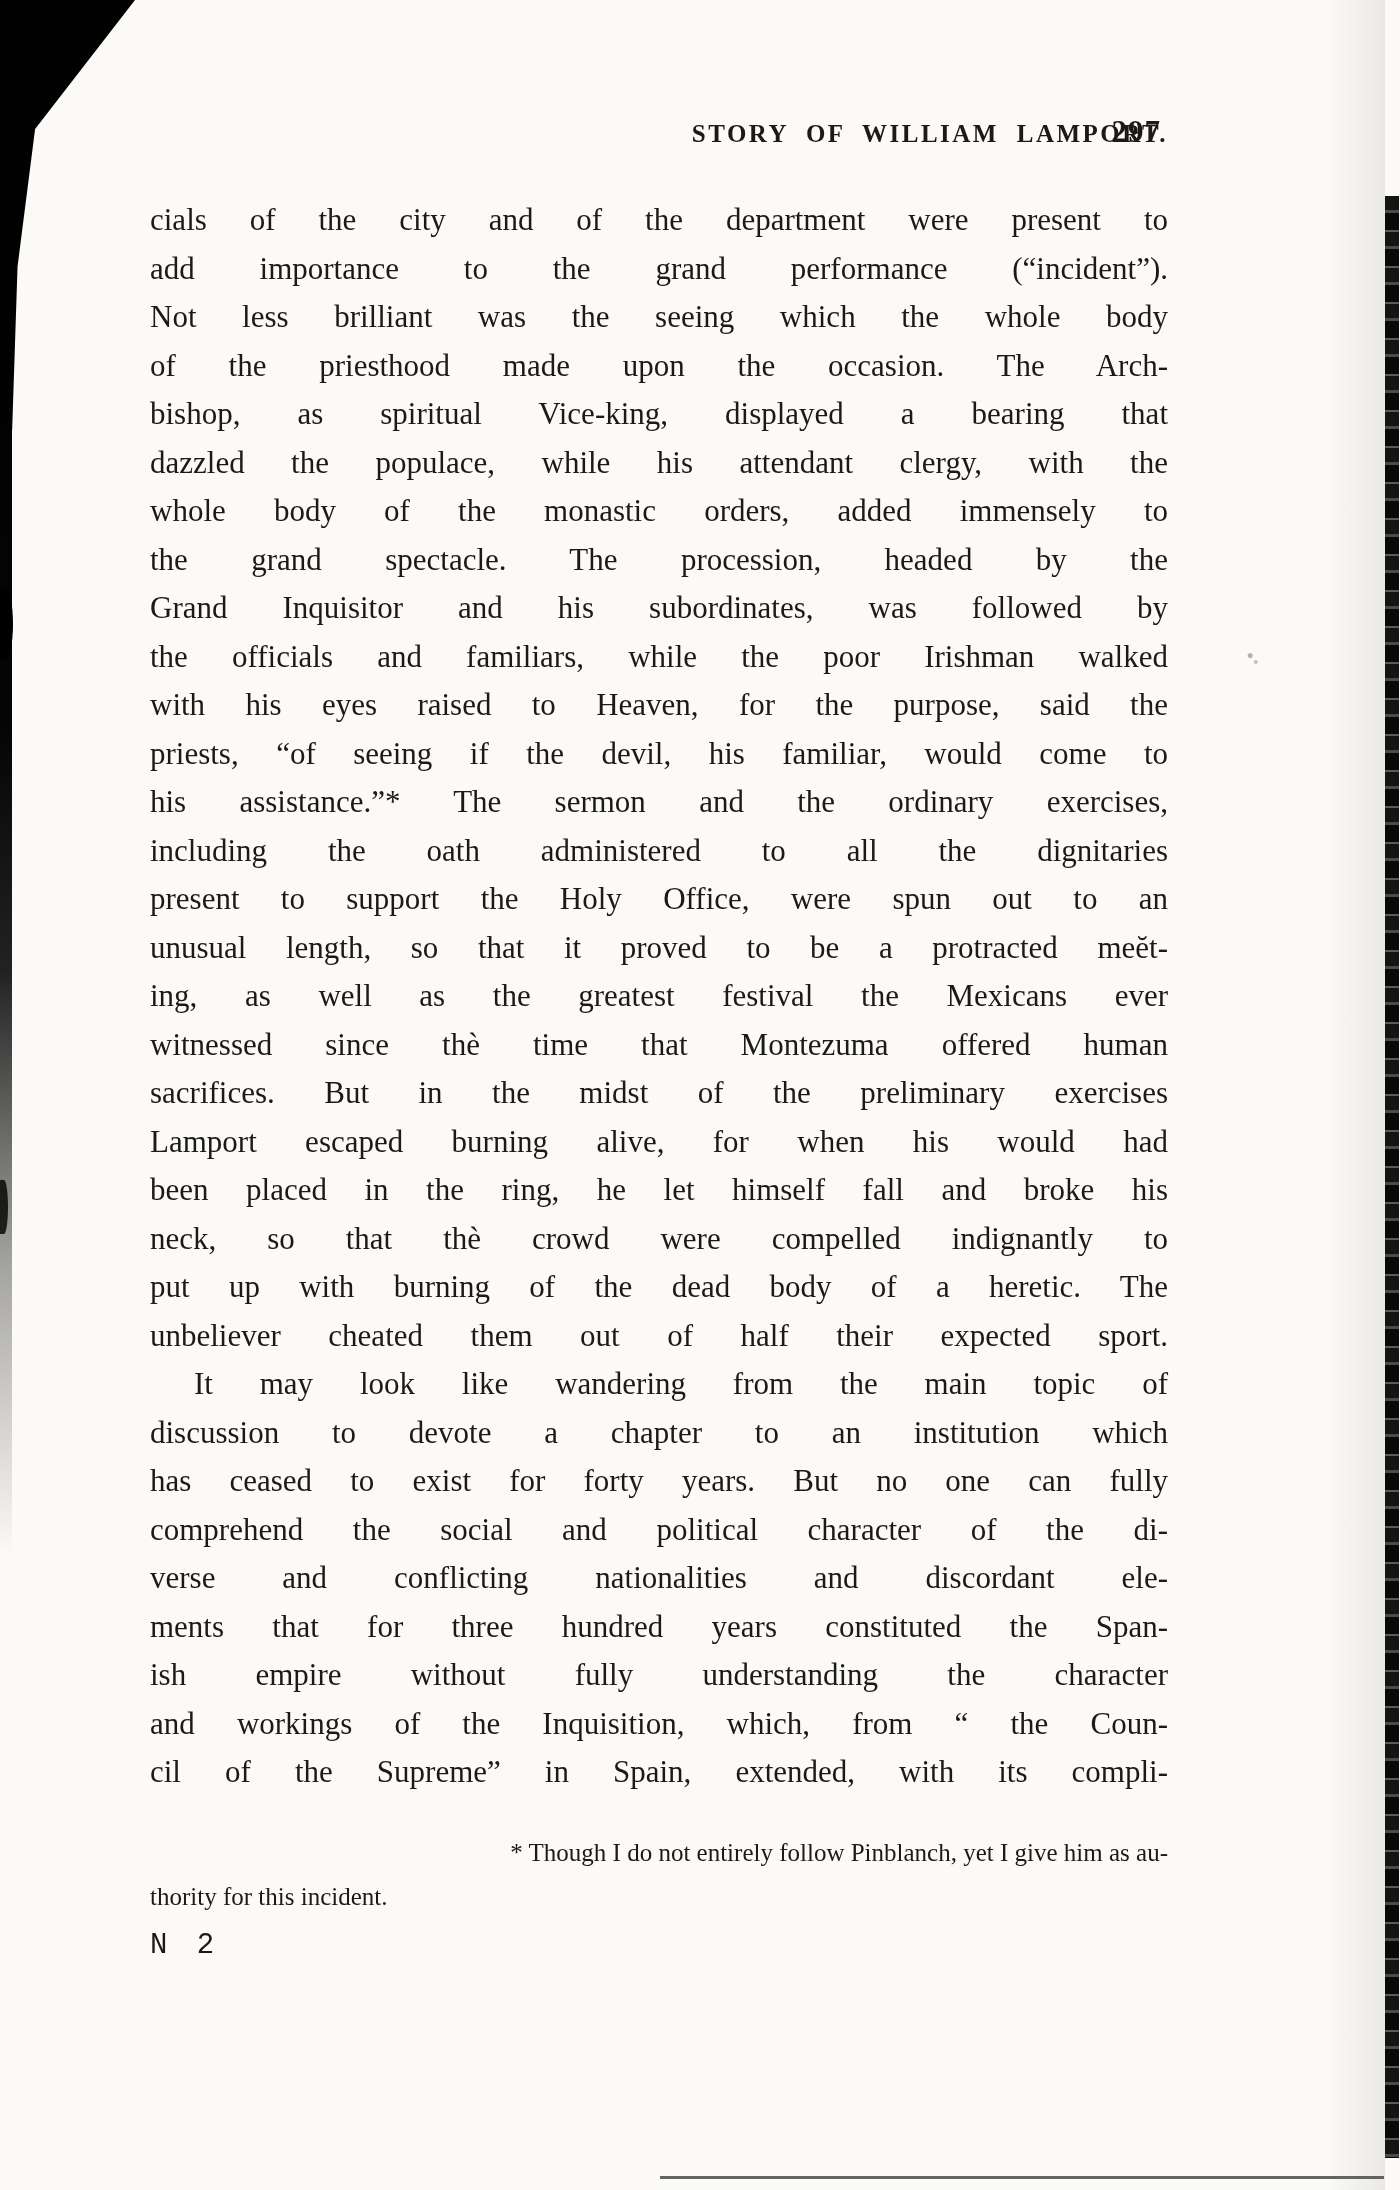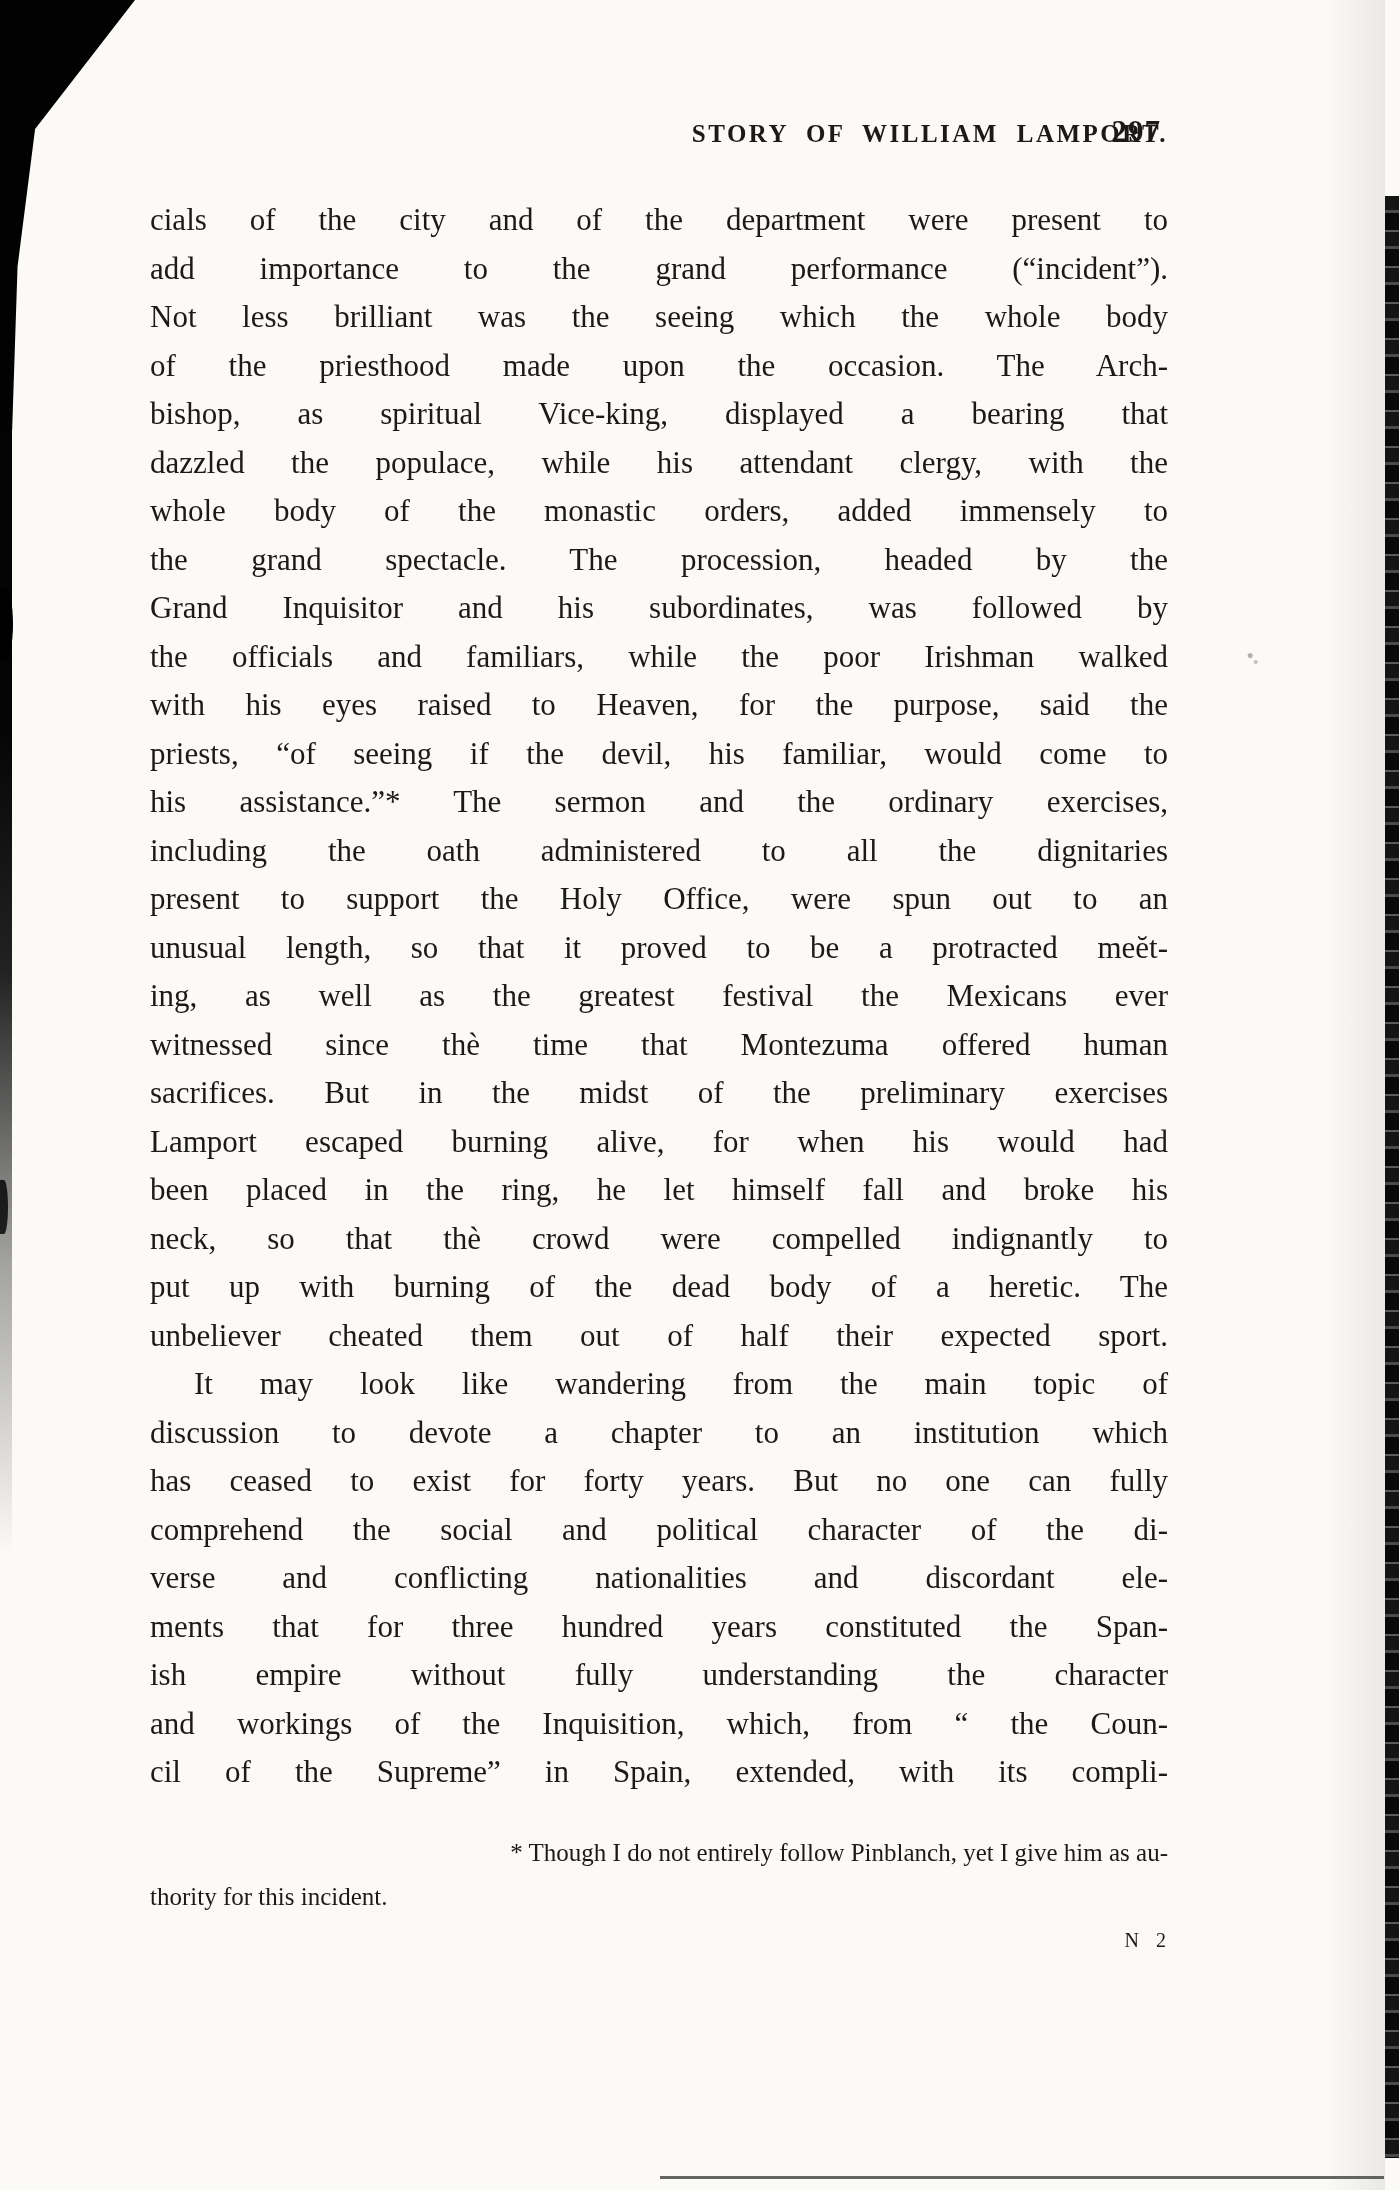--- a/index.html
+++ b/index.html
@@ -37,21 +37,21 @@
   .running-title { text-align:right; font-weight:bold; font-size:25px; letter-spacing:2.5px; word-spacing:9px; }
   .page-number { position:absolute; right:7px; top:-6px; font-size:31px; font-weight:bold; letter-spacing:1px; }
 
   
   .text-block { position:absolute; top:196px; left:150px; width:1018px; }
   .line { font-size:31px; line-height:48.5px; text-align:justify; text-align-last:justify; }
   .line.indent { text-indent:44px; }
   .footnote { margin-top:34px; }
   .fn-line { font-size:25px; line-height:44px; }
   .fn-line.indent { text-indent:40px;text-align:right; }
-  .signature-mark { margin-top:10px; text-align:right; font-size:20px; letter-spacing:2px; word-spacing:8px; }
+  .signature-mark { margin-top:10px; text-align:left; font-size:29px; letter-spacing:2px; word-spacing:8px;font-family:Liberation Mono, monospace; }
 </style>
 </head>
 <body>
 
 <div class="page">
 
   <div class="right-shade"></div>
   <div class="edge-right"></div>
   <div class="edge-left"></div>
   <div class="corner-wedge"></div>

